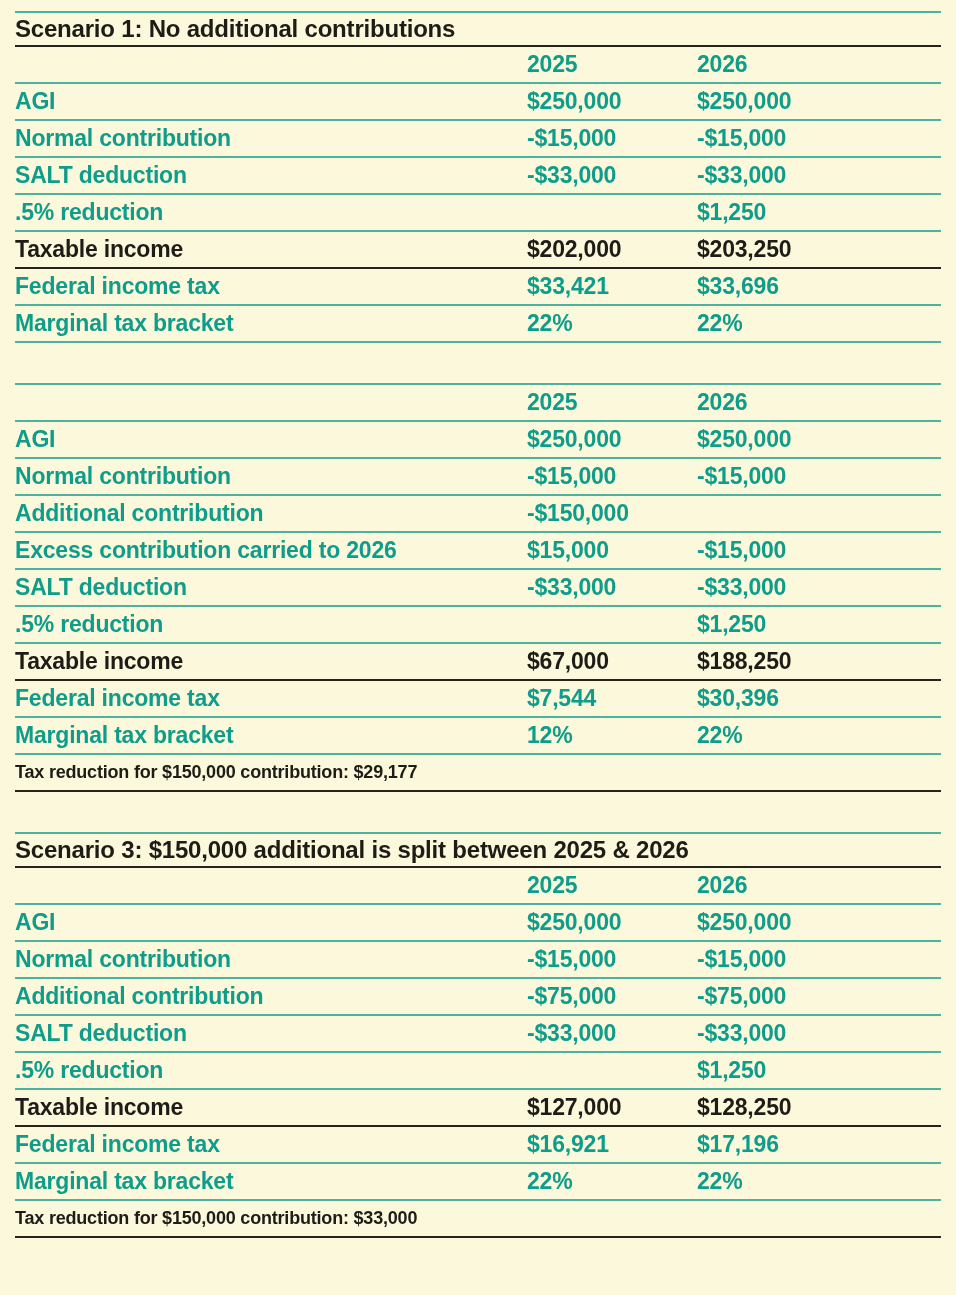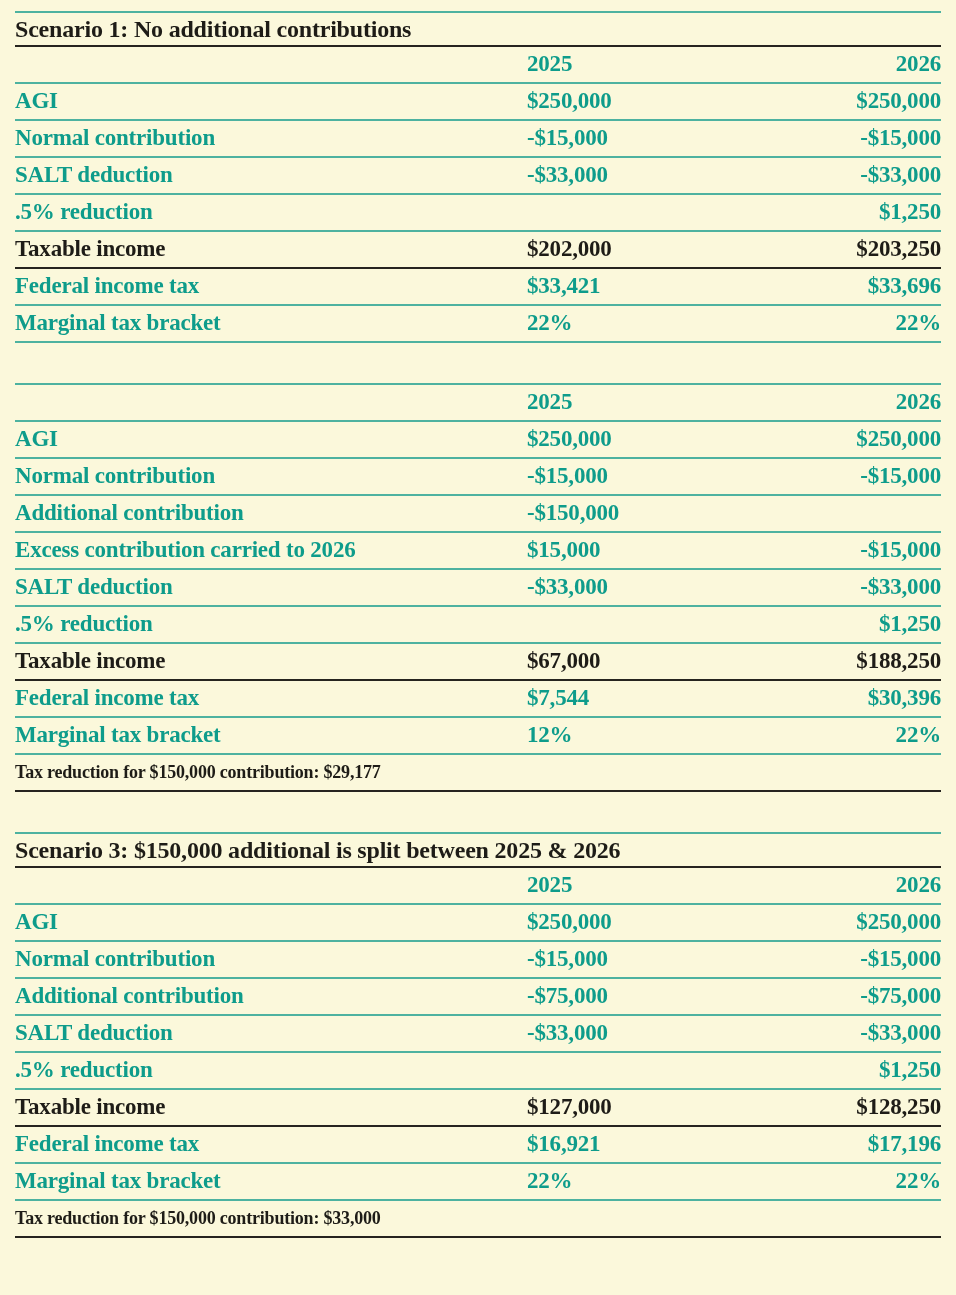--- a/index.html
+++ b/index.html
@@ -13,21 +13,21 @@
     margin: 0;
     padding: 0;
     background: var(--bg);
   }
   .page {
     width: 956px;
     height: 1295px;
     box-sizing: border-box;
     padding: 11px 15px 0 15px;
     background: var(--bg);
-    font-family: Liberation Serif, serif;
+    font-family: Liberation Sans, sans-serif;
     font-weight: 700;
     overflow: hidden;
   }
   .scenario {
     border-top: 2px solid var(--teal-line);
   }
   .scenario + .scenario {
     margin-top: 40px;
   }
   .scenario-title {
@@ -43,21 +43,21 @@
     align-items: baseline;
     font-size: 23px;
     line-height: 24px;
     letter-spacing: -0.2px;
     color: var(--teal-text);
     padding: 5px 0 6px 0;
     border-bottom: 2px solid var(--teal-line);
   }
   .row .label { flex: 1 1 auto; }
   .row .c25 { width: 170px; white-space: nowrap; }
-  .row .c26 { width: 244px; text-align: right; white-space: nowrap; }
+  .row .c26 { width: 244px; white-space: nowrap; }
   .row.emphasis {
     color: var(--dark-text);
     border-bottom-color: var(--dark-line);
   }
   .footer-row {
     font-size: 18px;
     line-height: 24px;
     letter-spacing: -0.2px;
     color: var(--dark-text);
     padding: 5px 0 6px 0;

